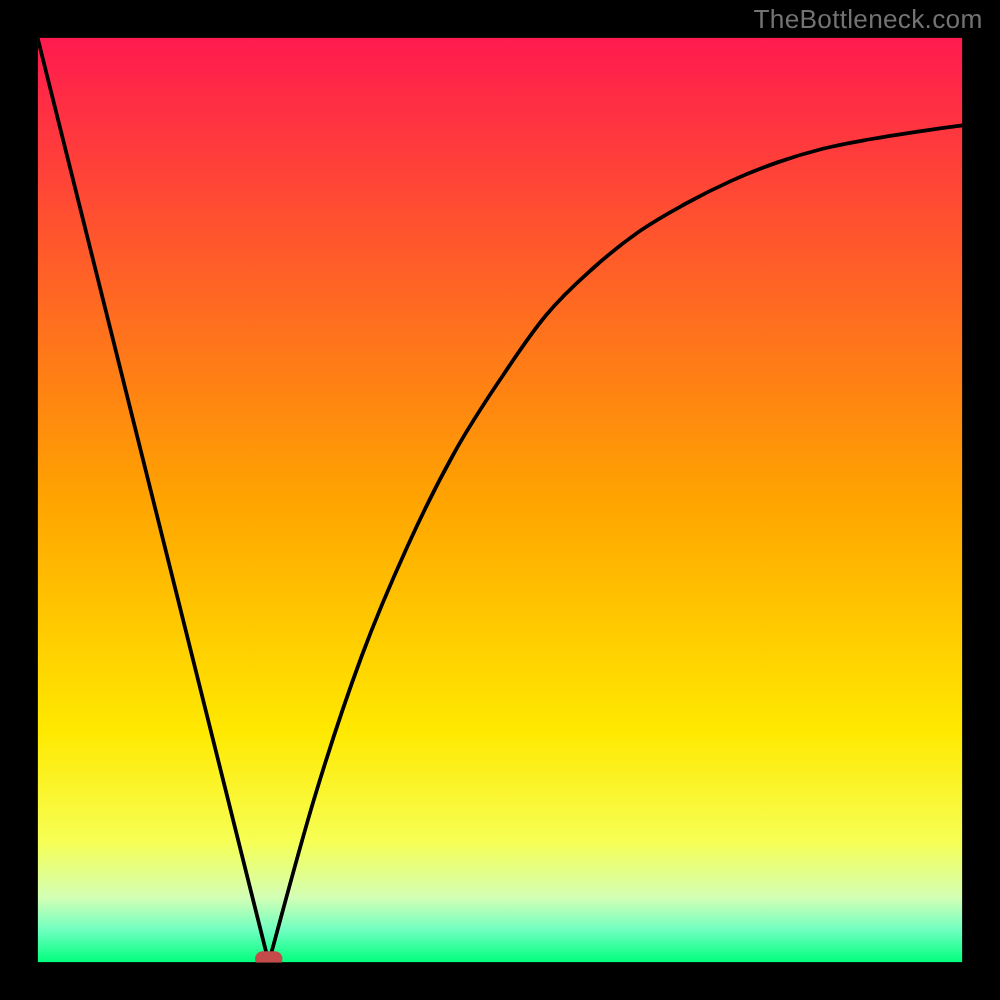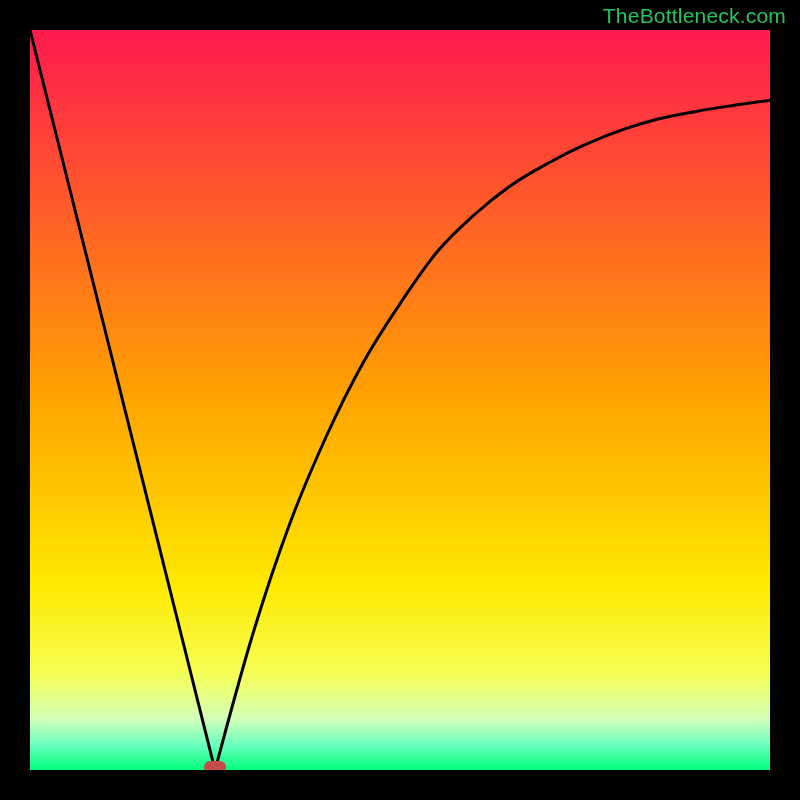--- a/index.html
+++ b/index.html
@@ -40,21 +40,21 @@
     width: 22px;
     height: 12px;
     border-radius: 6px;
     background: #c54a4a;
     transform: translate(-50%, -50%);
   }
   .watermark {
     position: absolute;
     top: 4px;
     right: 14px;
-    color: #22c55e;
+    color: #737373;
     font-size: 21px;
     letter-spacing: 0.2px;
     font-weight: 400;
   }
 </style>
 </head>
 <body>
 
 <div class="frame">
 

